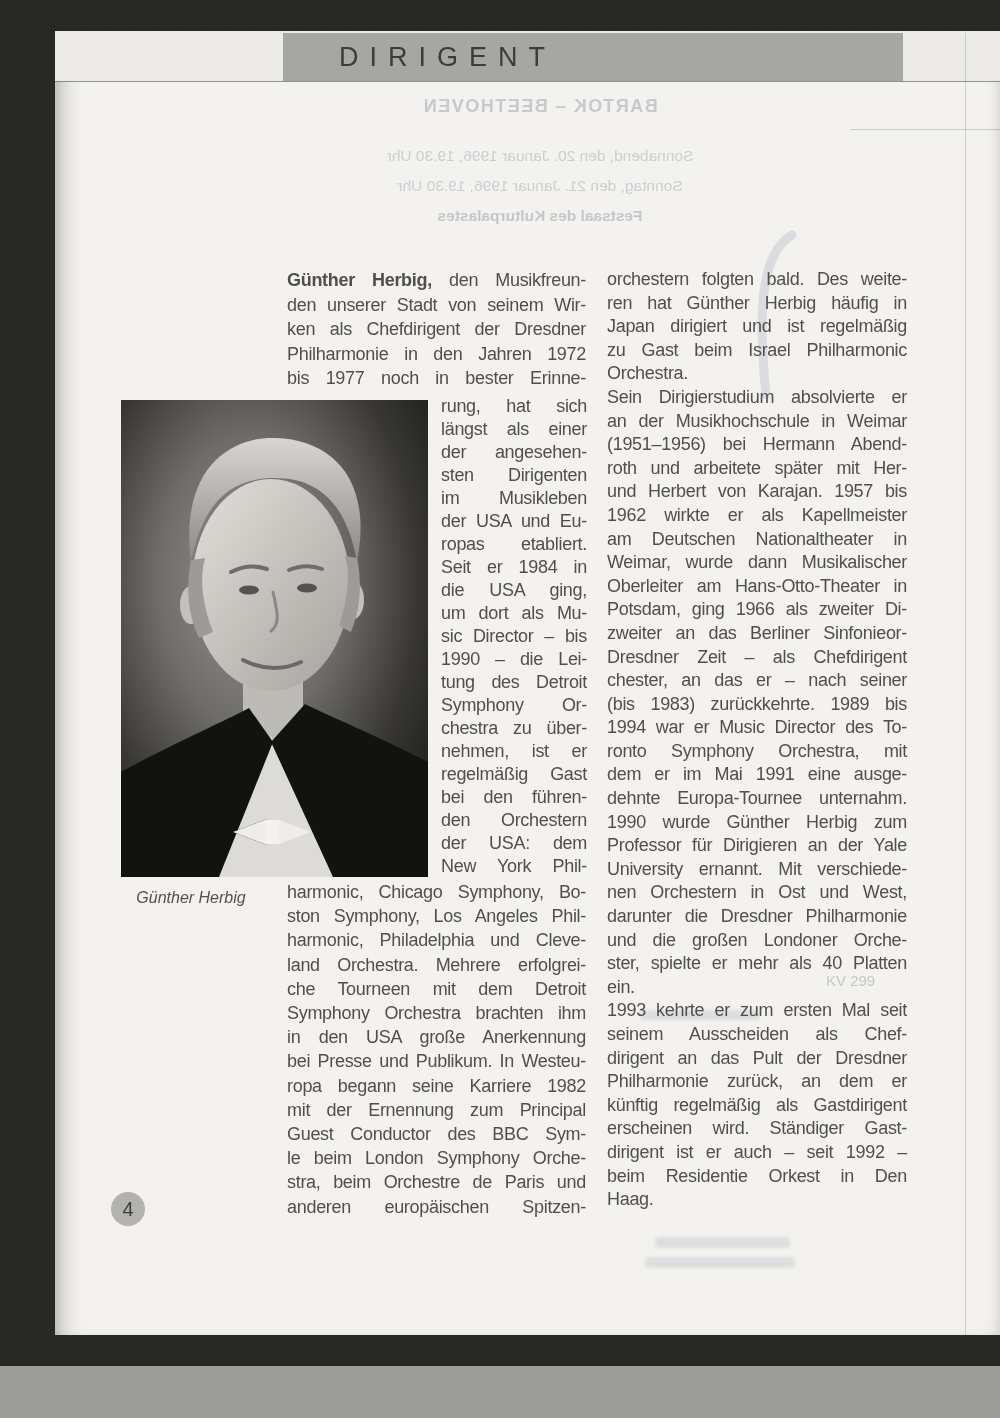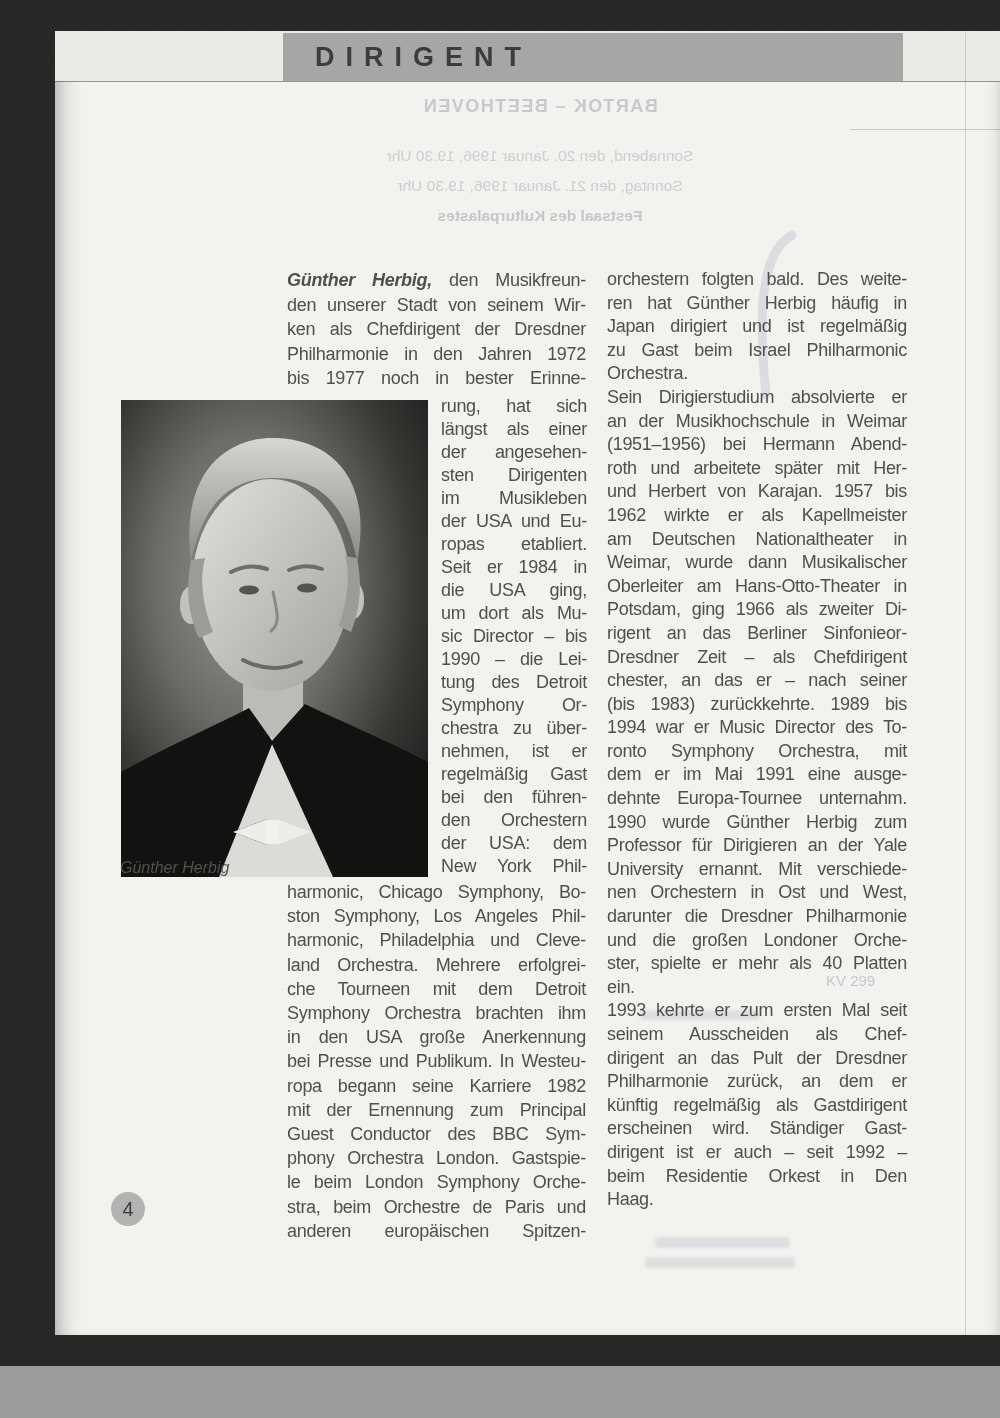--- a/index.html
+++ b/index.html
@@ -7,47 +7,47 @@
         background-color:#272725;
         background-image:radial-gradient(rgba(255,255,255,.025) 1px, transparent 1px);
         background-size:3px 3px;
         font-family:"Liberation Sans",sans-serif;}
   .abs{position:absolute;}
   
   .paper{left:55px;top:31px;width:945px;height:1304px;background:#f3f2ef;
          box-shadow:inset 20px 0 26px -20px rgba(0,0,0,.4), inset 0 16px 20px -16px rgba(0,0,0,.25), inset -10px 0 18px -12px rgba(0,0,0,.2);}
   .topstrip{left:55px;top:31px;width:945px;height:50px;background:#ebeae7;}
   .header-bar{left:283px;top:33px;width:620px;height:48px;background:#a6a6a4;}
-  .header-bar span{display:block;line-height:48px;padding-left:32px;font-size:27px;
-         letter-spacing:11px;color:#3d3c3a;font-weight:700;}
+  .header-bar span{display:block;line-height:48px;padding-left:56px;font-size:27px;
+         letter-spacing:11px;color:#3d3c3a;font-weight:400;}
   .hairline{left:55px;top:81px;width:945px;height:1px;background:rgba(70,70,68,.55);}
   .crease-v{left:965px;top:33px;width:1px;height:1302px;background:rgba(110,110,108,.28);}
   .crease-h{left:850px;top:129px;width:150px;height:1px;background:rgba(110,110,108,.3);}
   
   .bleed-top{left:330px;top:96px;width:420px;text-align:center;transform:scaleX(-1);}
   .bt-title{font-size:18px;font-weight:600;letter-spacing:1.5px;color:rgba(152,162,176,.5);margin-bottom:24px;}
   .bt-line{font-size:15.5px;line-height:30px;color:rgba(152,162,176,.45);}
   .bt-venue{font-size:15.5px;line-height:30px;font-weight:700;color:rgba(146,156,170,.5);}
   .bleed-kv{left:826px;top:924px;width:100px;font-size:15px;color:rgba(150,158,172,.5);margin-top:48px;}
   .smudge{background:rgba(168,174,186,.28);filter:blur(1.5px);border-radius:4px;}
   .smudge1{left:655px;top:1237px;width:135px;height:11px;}
   .smudge2{left:645px;top:1257px;width:150px;height:11px;}
   .smudge3{left:640px;top:1010px;width:120px;height:10px;}
   
   .col{color:#514f4b;font-size:18px;letter-spacing:-0.3px;}
   .tline{text-align:justify;text-align-last:justify;}
   .tline-end{text-align-last:left;}
-  .col b{font-weight:700;font-style:italic;}
+  .col b{font-weight:700;}
   .col-left-1{left:287px;top:268px;width:299px;line-height:24.5px;}
   .col-narrow{left:441px;top:395px;width:146px;line-height:23px;}
   .col-left-2{left:287px;top:880px;width:299px;line-height:24.2px;}
   .col-right{left:607px;top:268px;width:300px;line-height:23.6px;}
   
   .photo{left:121px;top:400px;width:307px;height:477px;}
-  .caption{left:120px;top:859px;width:142px;text-align:left;font-style:italic;
+  .caption{left:120px;top:889px;width:142px;text-align:center;font-style:italic;
            font-size:16px;color:#53514d;}
   
   .pagenum{left:111px;top:1192px;width:34px;height:34px;border-radius:50%;background:#b3b2b0;
            display:flex;align-items:center;justify-content:center;font-size:20px;color:#3d3c3a;}
   
   .footer{left:0;top:1366px;width:1000px;height:52px;background:#9c9c9a;}
 </style>
 </head>
 <body>
 
@@ -166,42 +166,41 @@
       <div class="tline">ston Symphony, Los Angeles Phil-</div>
       <div class="tline">harmonic, Philadelphia und Cleve-</div>
       <div class="tline">land Orchestra. Mehrere erfolgrei-</div>
       <div class="tline">che Tourneen mit dem Detroit</div>
       <div class="tline">Symphony Orchestra brachten ihm</div>
       <div class="tline">in den USA große Anerkennung</div>
       <div class="tline">bei Presse und Publikum. In Westeu-</div>
       <div class="tline">ropa begann seine Karriere 1982</div>
       <div class="tline">mit der Ernennung zum Principal</div>
       <div class="tline">Guest Conductor des BBC Sym-</div>
-      <div class="tline">phony Orchestra London. Gastspie-</div>
       <div class="tline">le beim London Symphony Orche-</div>
       <div class="tline">stra, beim Orchestre de Paris und</div>
       <div class="tline">anderen europäischen Spitzen-</div>
     </div>
   <div class="abs col col-right">
       <div class="tline">orchestern folgten bald. Des weite-</div>
       <div class="tline">ren hat Günther Herbig häufig in</div>
       <div class="tline">Japan dirigiert und ist regelmäßig</div>
       <div class="tline">zu Gast beim Israel Philharmonic</div>
       <div class="tline tline-end">Orchestra.</div>
       <div class="tline">Sein Dirigierstudium absolvierte er</div>
       <div class="tline">an der Musikhochschule in Weimar</div>
       <div class="tline">(1951–1956) bei Hermann Abend-</div>
       <div class="tline">roth und arbeitete später mit Her-</div>
       <div class="tline">und Herbert von Karajan. 1957 bis</div>
       <div class="tline">1962 wirkte er als Kapellmeister</div>
       <div class="tline">am Deutschen Nationaltheater in</div>
       <div class="tline">Weimar, wurde dann Musikalischer</div>
       <div class="tline">Oberleiter am Hans-Otto-Theater in</div>
       <div class="tline">Potsdam, ging 1966 als zweiter Di-</div>
-      <div class="tline">rigent an das Berliner Sinfonieor-</div>
+      <div class="tline">zweiter an das Berliner Sinfonieor-</div>
       <div class="tline">Dresdner Zeit – als Chefdirigent</div>
       <div class="tline">chester, an das er – nach seiner</div>
       <div class="tline">(bis 1983) zurückkehrte. 1989 bis</div>
       <div class="tline">1994 war er Music Director des To-</div>
       <div class="tline">ronto Symphony Orchestra, mit</div>
       <div class="tline">dem er im Mai 1991 eine ausge-</div>
       <div class="tline">dehnte Europa-Tournee unternahm.</div>
       <div class="tline">1990 wurde Günther Herbig zum</div>
       <div class="tline">Professor für Dirigieren an der Yale</div>
       <div class="tline">University ernannt. Mit verschiede-</div>

